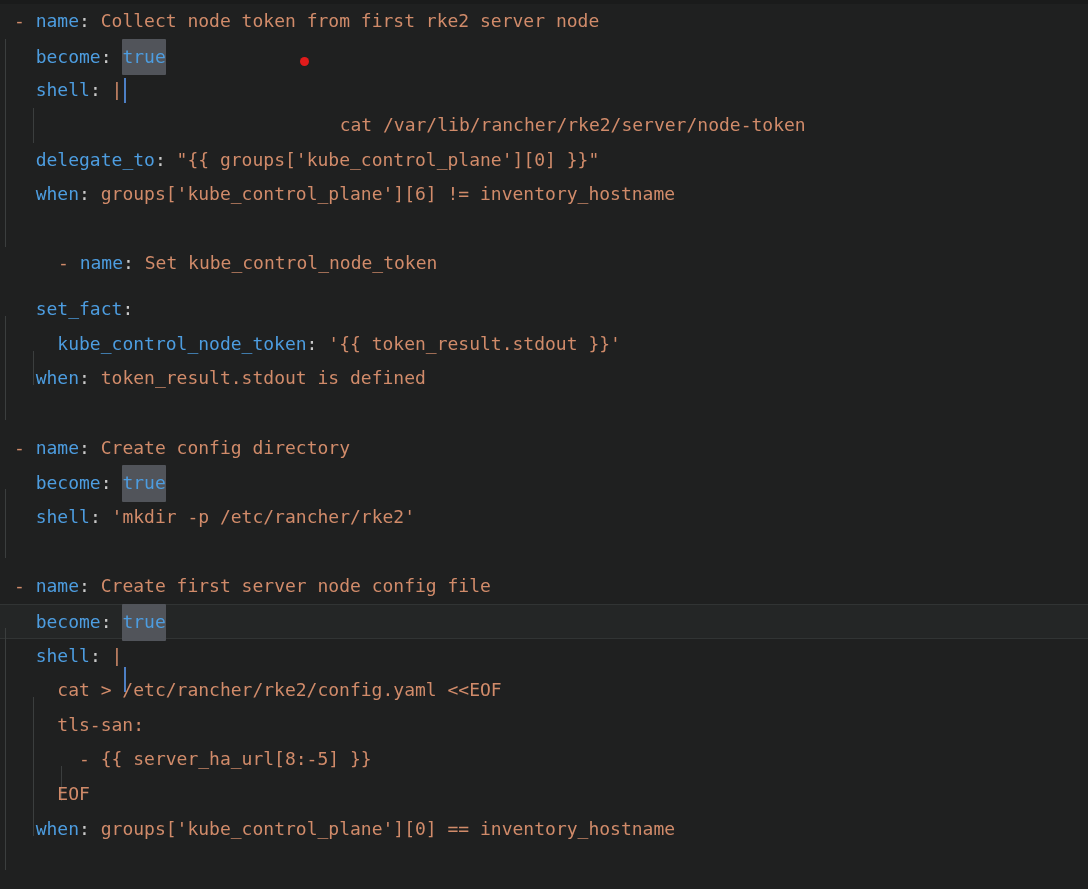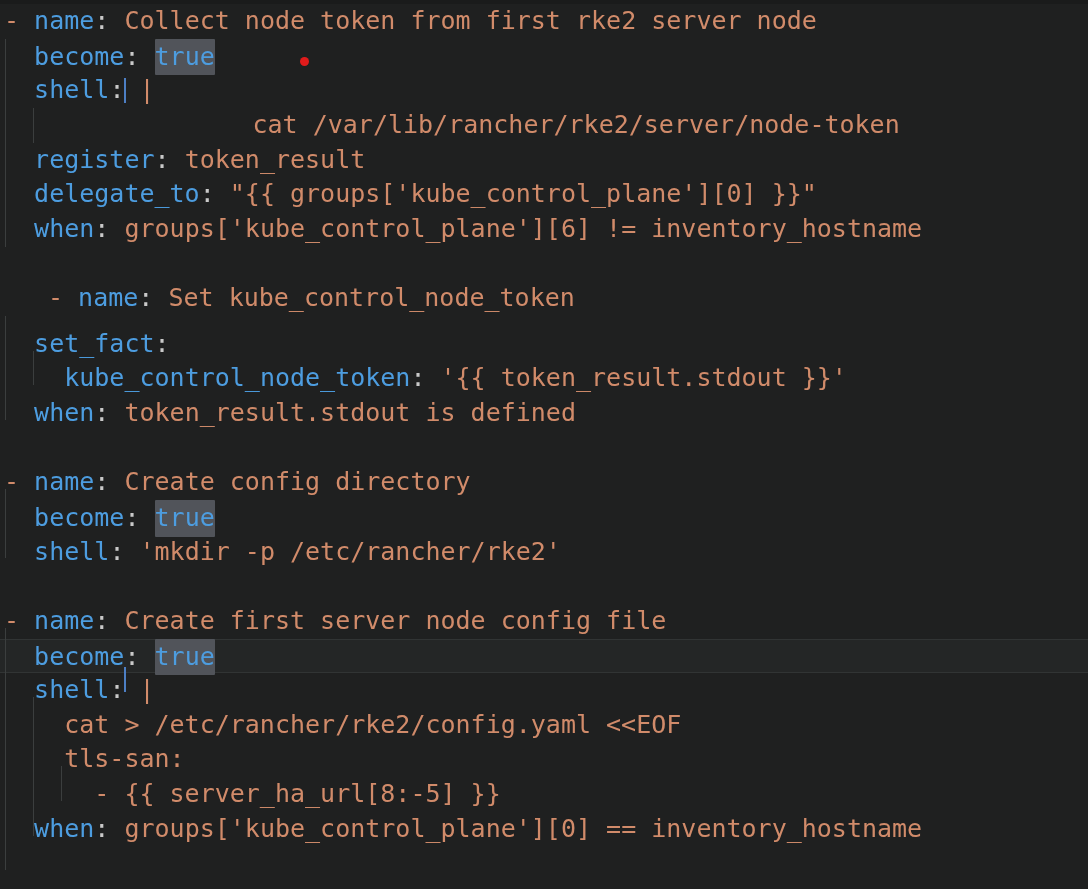--- a/index.html
+++ b/index.html
@@ -36,25 +36,25 @@
     left: 0;
     top: 4px;
     width: 1088px;
     height: 885px;
   }
 
   .line {
     position: relative;
     height: 34.65px;
     line-height: 34.65px;
-    font-size: 25px;
+    font-size: 18px;
     letter-spacing: 0px;
     white-space: pre;
     color: #d4a190;
-    padding-left: 4px;
+    padding-left: 14px;
   }
 
   .line .txt {
     position: relative;
     z-index: 2;
     display: inline-block;
     white-space: pre;
   }
 
   
@@ -105,39 +105,39 @@
 </head>
 <body>
 
 <div id="editor">
   <div id="top-strip"></div>
   <div id="code-surface">
       <div class="line" style="height: 34.65px; line-height: 34.65px;"><span class="txt d">- </span><span class="txt k">name</span><span class="txt p">: </span><span class="txt v">Collect node token from first rke2 server node</span></div>
       <div class="line" style="height: 34.65px; line-height: 34.65px;"><span class="txt p">  </span><span class="txt k">become</span><span class="txt p">: </span><span class="txt bl hl">true</span></div>
       <div class="line" style="height: 34.65px; line-height: 34.65px;"><span class="txt p">  </span><span class="txt k">shell</span><span class="txt p">: </span><span class="txt pipe">|</span></div>
       <div class="line" style="height: 34.65px; line-height: 34.65px; text-align: center;"><span class="txt v">    cat /var/lib/rancher/rke2/server/node-token</span></div>
-      <div class="line" style="height: 34.65px; line-height: 34.65px;"><span class="txt p">  </span><span class="txt k">register</span><span class="txt p">: </span><span class="txt v">token_result</span></div>
       <div class="line" style="height: 34.65px; line-height: 34.65px;"><span class="txt p">  </span><span class="txt k">delegate_to</span><span class="txt p">: </span><span class="txt v">"{{ groups['kube_control_plane'][0] }}"</span></div>
       <div class="line" style="height: 34.65px; line-height: 34.65px;"><span class="txt p">  </span><span class="txt k">when</span><span class="txt p">: </span><span class="txt v">groups['kube_control_plane'][6] != inventory_hostname</span></div>
       <div class="line" style="height: 34.65px; line-height: 34.65px;"><span class="txt">&nbsp;</span></div>
       <div class="line" style="height: 34.65px; line-height: 34.65px; margin-left: 44px;"><span class="txt d">- </span><span class="txt k">name</span><span class="txt p">: </span><span class="txt v">Set kube_control_node_token</span></div>
       <div class="line" style="height: 34.65px; line-height: 34.65px; margin-top: 11px;"><span class="txt p">  </span><span class="txt k">set_fact</span><span class="txt p">:</span></div>
       <div class="line" style="height: 34.65px; line-height: 34.65px;"><span class="txt p">    </span><span class="txt k">kube_control_node_token</span><span class="txt p">: </span><span class="txt v">'{{ token_result.stdout }}'</span></div>
       <div class="line" style="height: 34.65px; line-height: 34.65px;"><span class="txt p">  </span><span class="txt k">when</span><span class="txt p">: </span><span class="txt v">token_result.stdout is defined</span></div>
       <div class="line" style="height: 34.65px; line-height: 34.65px;"><span class="txt">&nbsp;</span></div>
       <div class="line" style="height: 34.65px; line-height: 34.65px;"><span class="txt d">- </span><span class="txt k">name</span><span class="txt p">: </span><span class="txt v">Create config directory</span></div>
       <div class="line" style="height: 34.65px; line-height: 34.65px;"><span class="txt p">  </span><span class="txt k">become</span><span class="txt p">: </span><span class="txt bl hl">true</span></div>
       <div class="line" style="height: 34.65px; line-height: 34.65px;"><span class="txt p">  </span><span class="txt k">shell</span><span class="txt p">: </span><span class="txt v">'mkdir -p /etc/rancher/rke2'</span></div>
       <div class="line" style="height: 34.65px; line-height: 34.65px;"><span class="txt">&nbsp;</span></div>
       <div class="line" style="height: 34.65px; line-height: 34.65px;"><span class="txt d">- </span><span class="txt k">name</span><span class="txt p">: </span><span class="txt v">Create first server node config file</span></div>
       <div class="line current" style="height: 34.65px; line-height: 34.65px;"><span class="txt p">  </span><span class="txt k">become</span><span class="txt p">: </span><span class="txt bl hl">true</span></div>
       <div class="line" style="height: 34.65px; line-height: 34.65px;"><span class="txt p">  </span><span class="txt k">shell</span><span class="txt p">: </span><span class="txt pipe">|</span></div>
       <div class="line" style="height: 34.65px; line-height: 34.65px;"><span class="txt v">    cat &gt; /etc/rancher/rke2/config.yaml &lt;&lt;EOF</span></div>
       <div class="line" style="height: 34.65px; line-height: 34.65px;"><span class="txt v">    tls-san:</span></div>
       <div class="line" style="height: 34.65px; line-height: 34.65px;"><span class="txt v">      - {{ server_ha_url[8:-5] }}</span></div>
+      <div class="line" style="height: 34.65px; line-height: 34.65px;"><span class="txt v">    EOF</span></div>
       <div class="line" style="height: 34.65px; line-height: 34.65px;"><span class="txt p">  </span><span class="txt k">when</span><span class="txt p">: </span><span class="txt v">groups['kube_control_plane'][0] == inventory_hostname</span></div>
       <div class="guide" style="left: 5px; top: 34.65px; height: 207.9px;"></div>
       <div class="guide" style="left: 33px; top: 103.95px; height: 34.65px;"></div>
       <div class="guide" style="left: 5px; top: 311.85px; height: 103.95px;"></div>
       <div class="guide" style="left: 33px; top: 346.5px; height: 34.65px;"></div>
       <div class="guide" style="left: 5px; top: 485.1px; height: 69.3px;"></div>
       <div class="guide" style="left: 5px; top: 623.7px; height: 242.55px;"></div>
       <div class="guide" style="left: 33px; top: 693px; height: 138.6px;"></div>
       <div class="guide" style="left: 61px; top: 762.3px; height: 34.65px;"></div>
       <div class="guide active" style="left: 124px; top: 74.3px; height: 24.65px;"></div>

